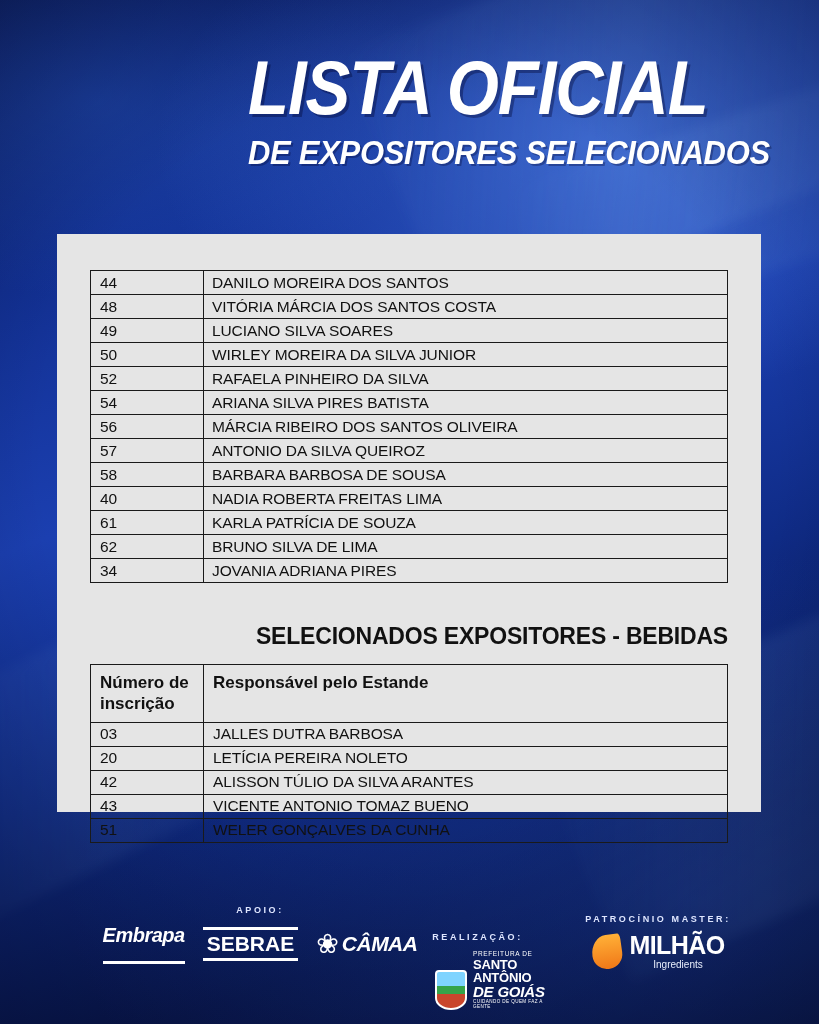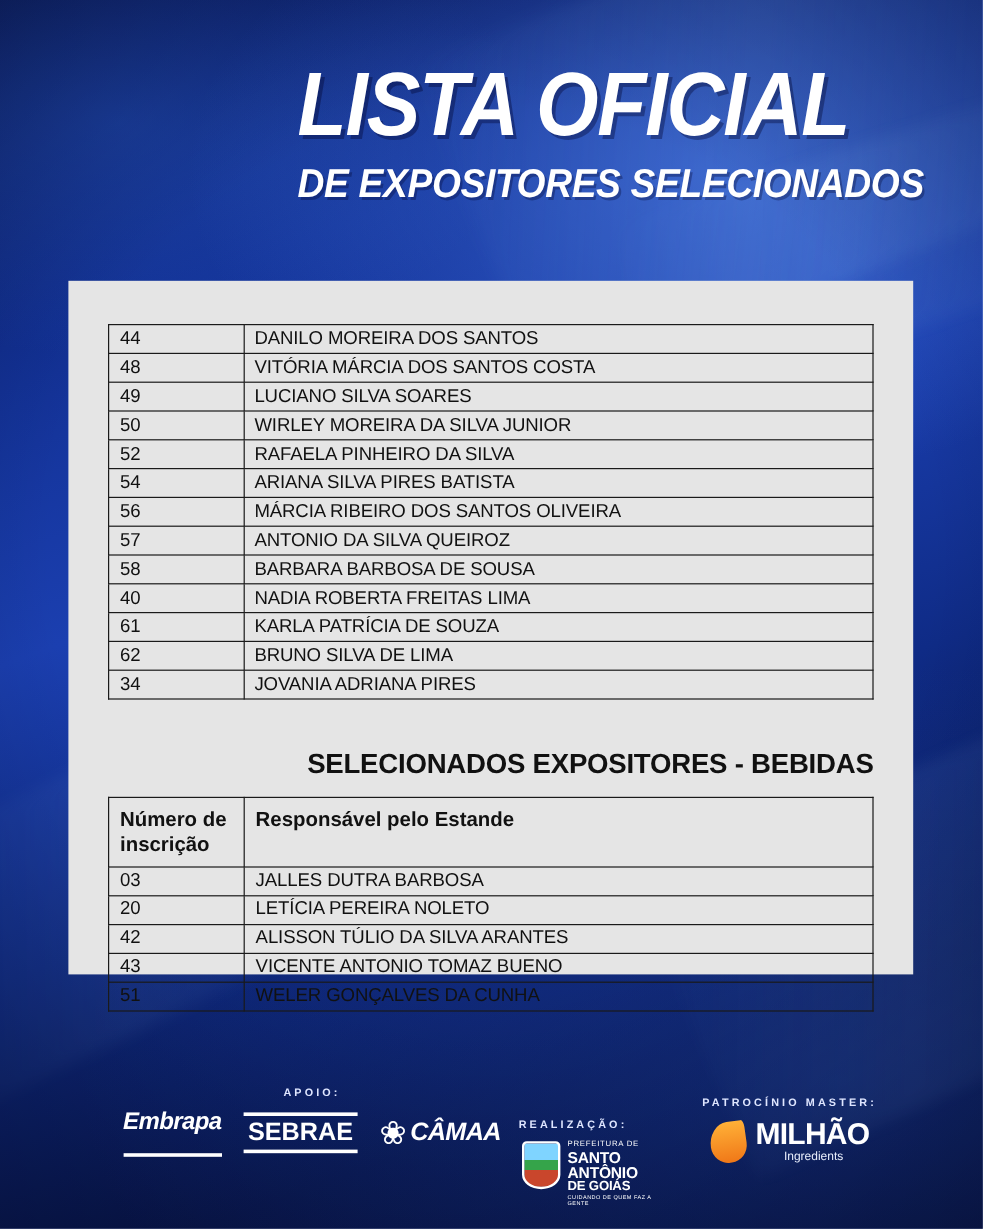--- a/index.html
+++ b/index.html
@@ -187,31 +187,31 @@
   .lg-sebrae {
     font-size: 21px; font-weight: bold; color: #fff; letter-spacing: 0px;
     border-top: 3px solid #fff; border-bottom: 3px solid #fff; padding: 2px 4px;
   }
   .lg-camaa {
     display: flex; align-items: center; gap: 3px; color: #fff;
   }
   .lg-camaa .mark { font-size: 27px; line-height: 1; }
   .lg-camaa .txt { font-size: 21px; font-weight: bold; font-style: italic; letter-spacing: -0.5px; }
 
-  .lg-pref { display: flex; align-items: flex-start; gap: 6px; margin-left: 40px; }
+  .lg-pref { display: flex; align-items: flex-end; gap: 6px; margin-left: 40px; }
   .lg-pref .crest {
     width: 38px; height: 40px;
     background: linear-gradient(180deg, #7fd4ff 0%, #7fd4ff 38%, #35a44a 38%, #35a44a 62%, #c9462c 62%, #c9462c 100%);
     border: 2px solid #fff;
     border-radius: 4px 4px 50% 50% / 4px 4px 30% 30%;
   }
   .lg-pref .ptxt { color: #fff; text-align: left; line-height: 1.02; }
   .lg-pref .p1 { font-size: 6.5px; letter-spacing: .6px; }
   .lg-pref .p2 { font-size: 13px; font-weight: bold; letter-spacing: -0.2px; }
-  .lg-pref .p3 { font-size: 11px; font-weight: bold; letter-spacing: -0.2px; }
+  .lg-pref .p3 { font-size: 15px; font-weight: bold; letter-spacing: -0.2px; font-style: italic; }
   .lg-pref .p4 { font-size: 4.6px; letter-spacing: .4px; margin-top: 1px; }
 
   .lg-milhao { display: flex; align-items: center; gap: 8px; }
   .lg-milhao .flame {
     width: 30px; height: 34px;
     background: linear-gradient(180deg, #ffb037, #f07818);
     border-radius: 60% 10% 55% 55% / 65% 20% 50% 50%;
     transform: rotate(-8deg);
   }
   .lg-milhao .mtxt { color: #fff; text-align: center; line-height: 1; }

